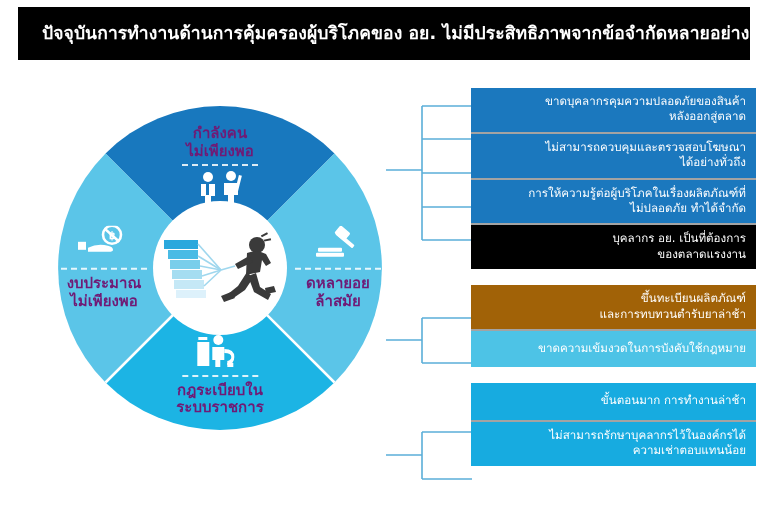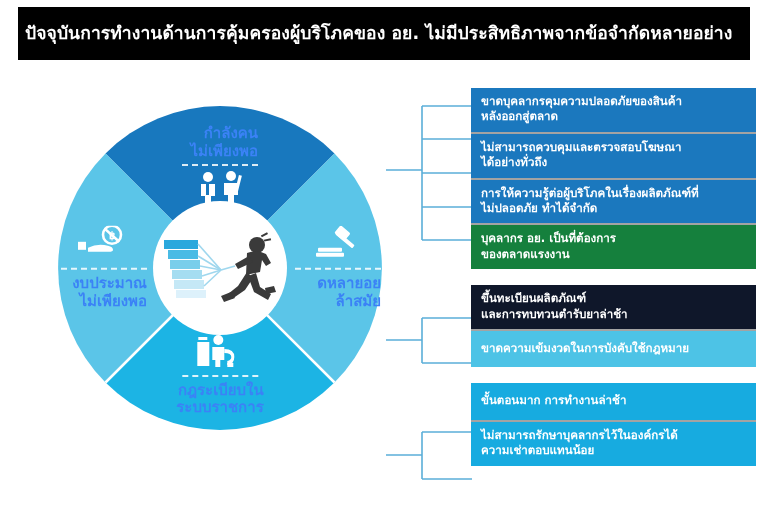--- a/index.html
+++ b/index.html
@@ -15,21 +15,21 @@
     position:absolute;left:18px;top:7px;
     width:732px;height:53px;
     background:#000000;
     display:flex;align-items:center;
   }
   .header-title{
     color:#ffffff;
     font-size:17.5px;
     font-weight:700;
     letter-spacing:0.1px;
-    padding-left:7px;
+    padding-left:24px;
     white-space:nowrap;
     line-height:1;
   }
   
   .wheel-wrap{
     position:absolute;left:55px;top:103px;
     width:330px;height:330px;
   }
   .wheel{
     position:absolute;left:0;top:0;width:330px;height:330px;
@@ -37,22 +37,22 @@
   .hub{
     position:absolute;left:50%;top:50%;
     width:134px;height:134px;margin:-67px 0 0 -67px;
     background:#ffffff;border-radius:50%;
     display:flex;align-items:center;justify-content:center;
   }
   .hub svg{display:block;}
   
   .q-label{
     position:absolute;
-    color:#3b82f6;
-    text-align:right;
+    color:#701a75;
+    text-align:center;
     font-size:15px;
     font-weight:700;
     line-height:1.18;
     white-space:nowrap;
   }
   .q-label .ic{display:block;height:38px;margin-bottom:2px;}
   .q-label .ic svg{display:block;margin:0 auto;}
   .q-label .dash{
     display:block;
     border-top:2px dashed rgba(255,255,255,.85);
@@ -72,24 +72,25 @@
   
   .boxes{
     position:absolute;left:471px;top:88px;
     width:285px;
   }
   .grp{ }
   .gap-lg{height:16px;}
   .box{
     color:#ffffff;
     font-size:11.6px;
-    font-weight:700;
+    font-weight:400;
     line-height:1.33;
     padding:6px 10px 7px 10px;
     box-sizing:border-box;
+    text-align:right;
   }
   .box .ln{display:block;white-space:nowrap;}
   .box + .box{border-top:2px solid #a3a3a3;}
 </style>
 </head>
 <body>
 
 <div class="header-bar">
   <div class="header-title">ปัจจุบันการทำงานด้านการคุ้มครองผู้บริโภคของ อย. ไม่มีประสิทธิภาพจากข้อจำกัดหลายอย่าง</div>
 </div>
@@ -245,30 +246,30 @@
       <span class="ln">หลังออกสู่ตลาด</span>
     </div>
     <div class="box" style="background:#1b78be">
       <span class="ln">ไม่สามารถควบคุมและตรวจสอบโฆษณา</span>
       <span class="ln">ได้อย่างทั่วถึง</span>
     </div>
     <div class="box" style="background:#1b78be">
       <span class="ln">การให้ความรู้ต่อผู้บริโภคในเรื่องผลิตภัณฑ์ที่</span>
       <span class="ln">ไม่ปลอดภัย ทำได้จำกัด</span>
     </div>
-    <div class="box" style="background:#15803d">
+    <div class="box" style="background:#000000">
       <span class="ln">บุคลากร อย. เป็นที่ต้องการ</span>
       <span class="ln">ของตลาดแรงงาน</span>
     </div>
   </div>
 
   <div class="gap-lg"></div>
 
   <div class="grp">
-    <div class="box" style="background:#0f172a">
+    <div class="box" style="background:#a16207">
       <span class="ln">ขึ้นทะเบียนผลิตภัณฑ์</span>
       <span class="ln">และการทบทวนตำรับยาล่าช้า</span>
     </div>
     <div class="box" style="background:#4dc3e6;padding-top:10px;padding-bottom:11px">
       <span class="ln">ขาดความเข้มงวดในการบังคับใช้กฎหมาย</span>
     </div>
   </div>
 
   <div class="gap-lg"></div>
 

